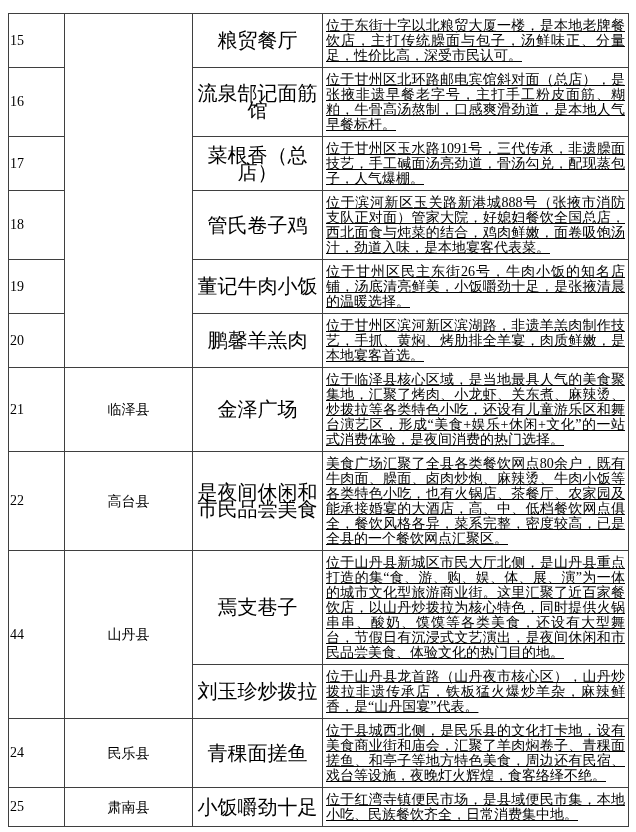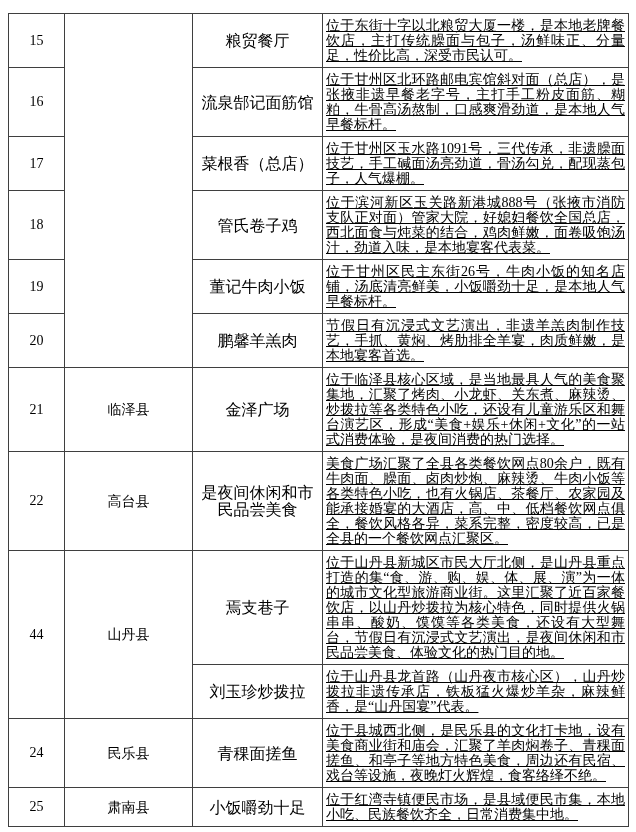--- a/index.html
+++ b/index.html
@@ -19,33 +19,33 @@
     border-collapse: collapse;
     table-layout: fixed;
     width: 620px;
   }
   td {
     border: 1px solid #3f3f3f;
     vertical-align: middle;
     overflow: hidden;
   }
   td.num {
-    text-align: center;
+    text-align: left;
     font-size: 14px;
     padding: 2px 1px;
   }
   td.county {
     text-align: center;
     font-size: 14px;
     line-height: 17px;
     padding: 2px 2px;
   }
   td.name {
     text-align: center;
-    font-size: 16px;
+    font-size: 20px;
     line-height: 17px;
     padding: 2px 4px;
   }
   td.desc {
     font-size: 14px;
     line-height: 15px;
     text-align: justify;
     padding: 4px 3px;
     word-break: break-all;
     text-decoration: underline;
@@ -80,26 +80,26 @@
         <td class="desc">位于甘州区玉水路1091号，三代传承，非遗臊面技艺，手工碱面汤亮劲道，骨汤勾兑，配现蒸包子，人气爆棚。</td>
       </tr>
       <tr>
         <td class="num">18</td>
         <td class="name">管氏卷子鸡</td>
         <td class="desc">位于滨河新区玉关路新港城888号（张掖市消防支队正对面）管家大院，好媳妇餐饮全国总店，西北面食与炖菜的结合，鸡肉鲜嫩，面卷吸饱汤汁，劲道入味，是本地宴客代表菜。</td>
       </tr>
       <tr>
         <td class="num">19</td>
         <td class="name">董记牛肉小饭</td>
-        <td class="desc">位于甘州区民主东街26号，牛肉小饭的知名店铺，汤底清亮鲜美，小饭嚼劲十足，是本地人气早餐标杆。</td>
+        <td class="desc">位于甘州区民主东街26号，牛肉小饭的知名店铺，汤底清亮鲜美，小饭嚼劲十足，是张掖清晨的温暖选择。</td>
       </tr>
       <tr>
         <td class="num">20</td>
         <td class="name">鹏馨羊羔肉</td>
-        <td class="desc">节假日有沉浸式文艺演出，非遗羊羔肉制作技艺，手抓、黄焖、烤肋排全羊宴，肉质鲜嫩，是本地宴客首选。</td>
+        <td class="desc">位于甘州区滨河新区滨湖路，非遗羊羔肉制作技艺，手抓、黄焖、烤肋排全羊宴，肉质鲜嫩，是本地宴客首选。</td>
       </tr>
       <tr>
         <td class="num">21</td>
         <td class="county">临泽县</td>
         <td class="name">金泽广场</td>
         <td class="desc">位于临泽县核心区域，是当地最具人气的美食聚集地，汇聚了烤肉、小龙虾、关东煮、麻辣烫、炒拨拉等各类特色小吃，还设有儿童游乐区和舞台演艺区，形成“美食+娱乐+休闲+文化”的一站式消费体验，是夜间消费的热门选择。</td>
       </tr>
       <tr>
         <td class="num">22</td>
         <td class="county">高台县</td>

